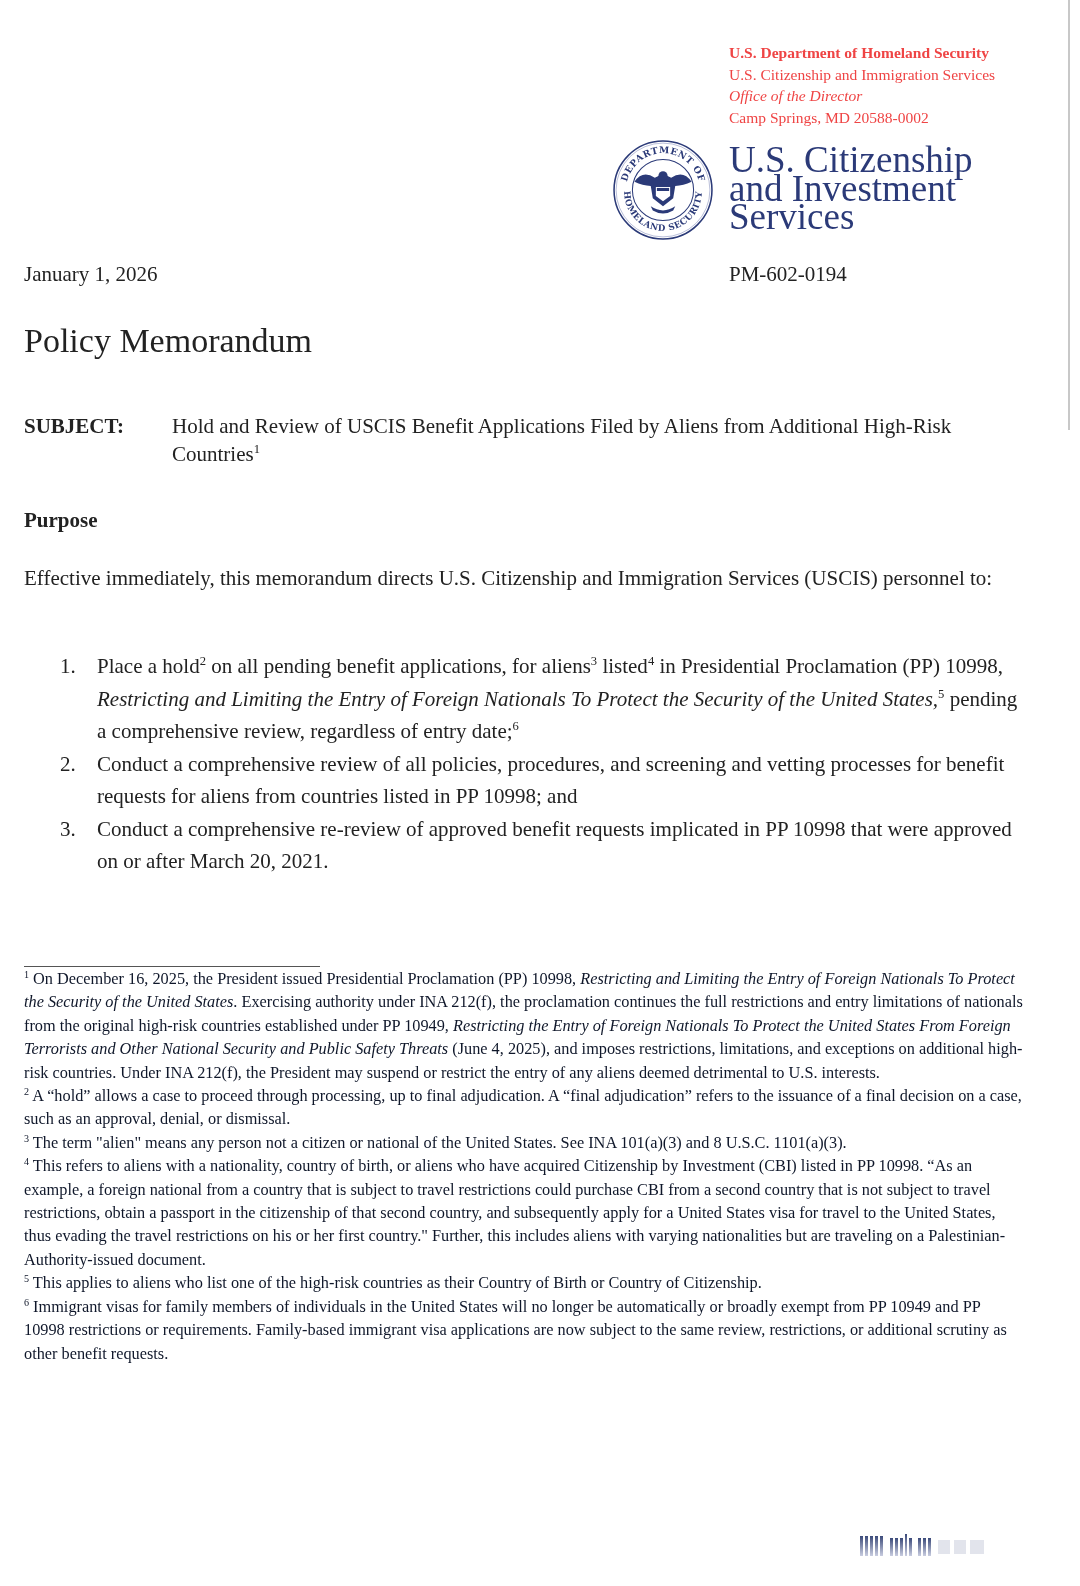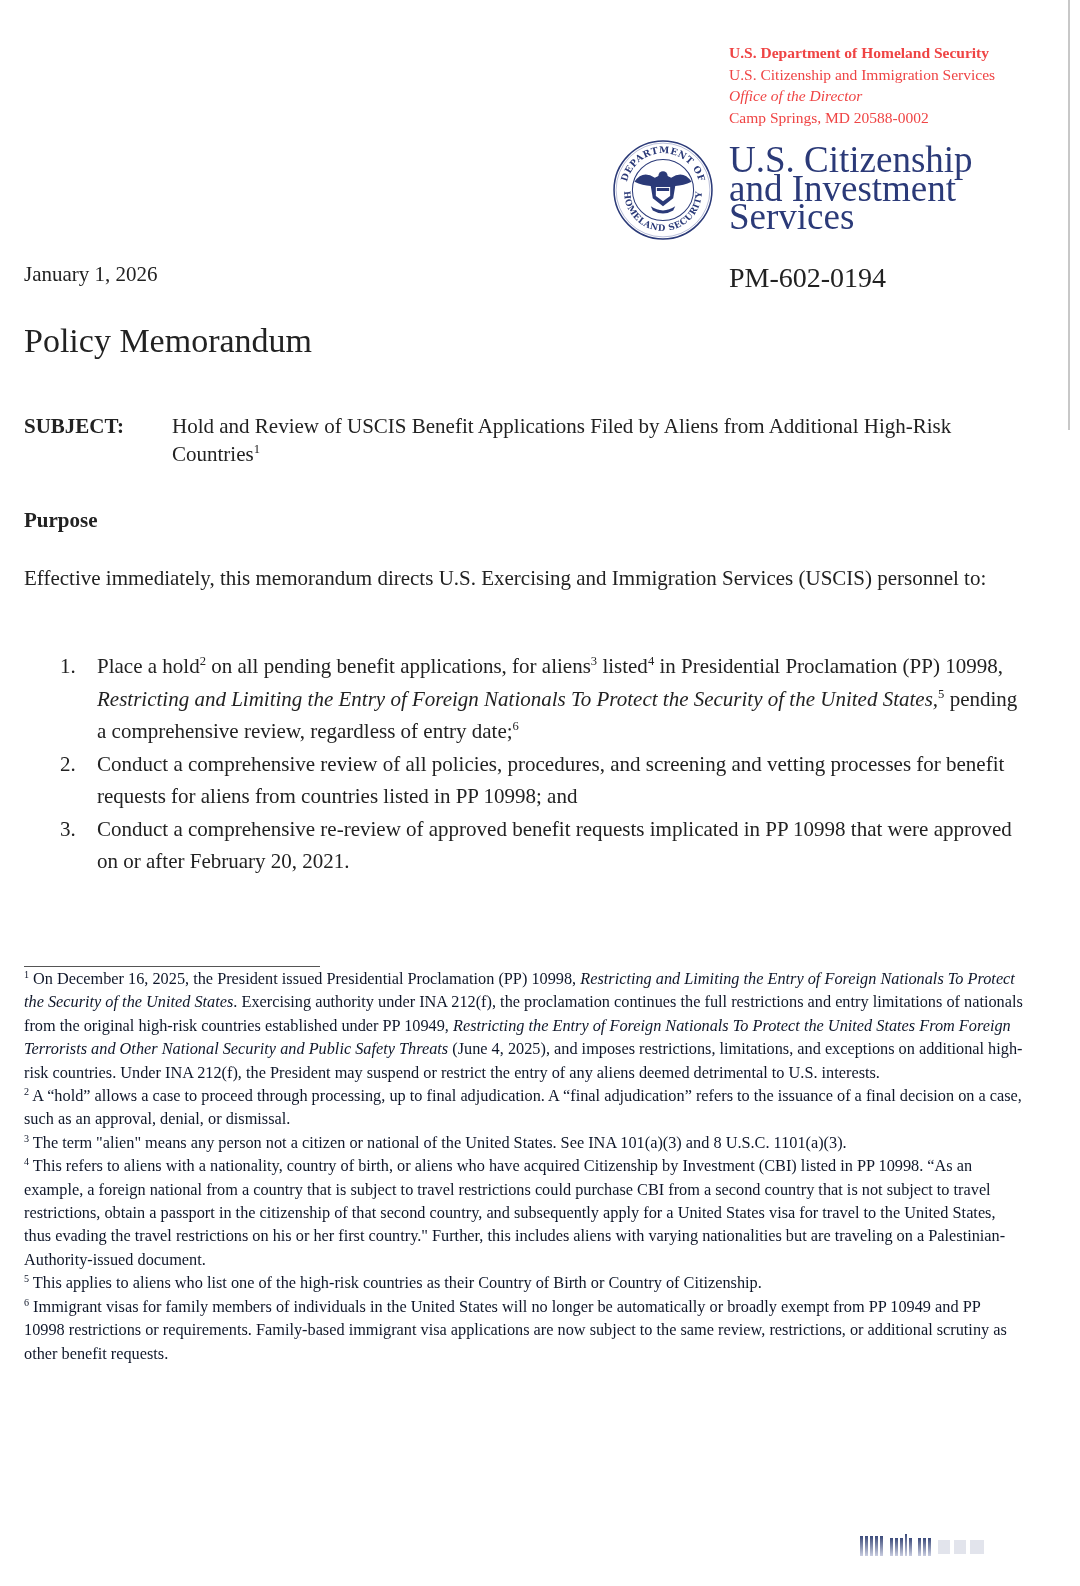--- a/index.html
+++ b/index.html
@@ -8,21 +8,21 @@
   .page-edge { position: absolute; left: 1068px; top: 0; width: 2px; height: 430px; background: #c8c8c8; }
 
   .letterhead { position: absolute; left: 729px; top: 42px; line-height: 21.5px; font-size: 15.5px; color: #ef4444; }
   .letterhead .lh-bold { font-weight: bold; }
   .letterhead .lh-italic { font-style: italic; }
 
   .seal { position: absolute; left: 612px; top: 139px; width: 102px; height: 102px; }
   .brand { position: absolute; left: 729px; top: 146px; font-size: 37px; line-height: 28.5px; color: #2b3a78; font-weight: normal; }
 
   .date { position: absolute; left: 24px; top: 262px; font-size: 21px; }
-  .pmnum { position: absolute; left: 729px; top: 262px; font-size: 28px; }
+  .pmnum { position: absolute; left: 729px; top: 262px; font-size: 21px; }
 
   .title { position: absolute; left: 24px; top: 322px; font-size: 34px; }
 
   .subject { position: absolute; left: 24px; top: 412px; width: 990px; font-size: 21px; line-height: 28px; }
   .subject .subj-label { position: absolute; left: 0; top: 0; font-weight: bold; text-align: center; }
   .subject .subj-text { position: absolute; left: 148px; top: 0; width: 840px; }
 
   sup { font-size: 0.6em; line-height: 0; vertical-align: super; }
 
   .purpose-h { position: absolute; left: 24px; top: 508px; font-size: 21px; font-weight: bold; }
@@ -84,34 +84,34 @@
 <div class="pmnum">PM-602-0194</div>
 
 <div class="title">Policy Memorandum</div>
 
 <div class="subject">
   <span class="subj-label">SUBJECT:</span>
   <span class="subj-text"><span>Hold and Review of USCIS Benefit Applications Filed by Aliens from Additional High-Risk Countries</span><sup>1</sup></span>
 </div>
 
 <div class="purpose-h">Purpose</div>
-<div class="purpose-p">Effective immediately, this memorandum directs U.S. Exercising and Immigration Services (USCIS) personnel to:</div>
+<div class="purpose-p">Effective immediately, this memorandum directs U.S. Citizenship and Immigration Services (USCIS) personnel to:</div>
 
 <ol class="list">
   <li>
     <span class="num">1.</span>
     <span>Place a hold</span><sup>2</sup><span> on all pending benefit applications, for aliens</span><sup>3</sup><span> listed</span><sup>4</sup><span> in Presidential Proclamation (PP) 10998, </span><em>Restricting and Limiting the Entry of Foreign Nationals To Protect the Security of the United States,</em><sup>5</sup><span> pending a comprehensive review, regardless of entry date;</span><sup>6</sup>
   </li>
   <li>
     <span class="num">2.</span>
     <span>Conduct a comprehensive review of all policies, procedures, and screening and vetting processes for benefit requests for aliens from countries listed in PP 10998; and</span>
   </li>
   <li>
     <span class="num">3.</span>
-    <span>Conduct a comprehensive re-review of approved benefit requests implicated in PP 10998 that were approved on or after February 20, 2021.</span>
+    <span>Conduct a comprehensive re-review of approved benefit requests implicated in PP 10998 that were approved on or after March 20, 2021.</span>
   </li>
 </ol>
 
 <div class="fn-rule"></div>
 
 <div class="footnotes">
   <p><sup>1</sup><span> On December 16, 2025, the President issued Presidential Proclamation (PP) 10998, </span><em>Restricting and Limiting the Entry of Foreign Nationals To Protect the Security of the United States</em><span>. Exercising authority under INA 212(f), the proclamation continues the full restrictions and entry limitations of nationals from the original high-risk countries established under PP 10949, </span><em>Restricting the Entry of Foreign Nationals To Protect the United States From Foreign Terrorists and Other National Security and Public Safety Threats</em><span> (June 4, 2025), and imposes restrictions, limitations, and exceptions on additional high-risk countries. Under INA 212(f), the President may suspend or restrict the entry of any aliens deemed detrimental to U.S. interests.</span></p>
   <p><sup>2</sup><span> A “hold” allows a case to proceed through processing, up to final adjudication. A “final adjudication” refers to the issuance of a final decision on a case, such as an approval, denial, or dismissal.</span></p>
   <p><sup>3</sup><span> The term "alien" means any person not a citizen or national of the United States. See INA 101(a)(3) and 8 U.S.C. 1101(a)(3).</span></p>
   <p><sup>4</sup><span> This refers to aliens with a nationality, country of birth, or aliens who have acquired Citizenship by Investment (CBI) listed in PP 10998. “As an example, a foreign national from a country that is subject to travel restrictions could purchase CBI from a second country that is not subject to travel restrictions, obtain a passport in the citizenship of that second country, and subsequently apply for a United States visa for travel to the United States, thus evading the travel restrictions on his or her first country." Further, this includes aliens with varying nationalities but are traveling on a Palestinian-Authority-issued document.</span></p>

